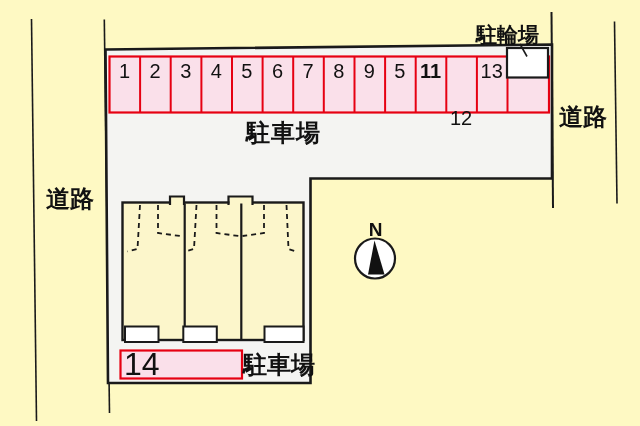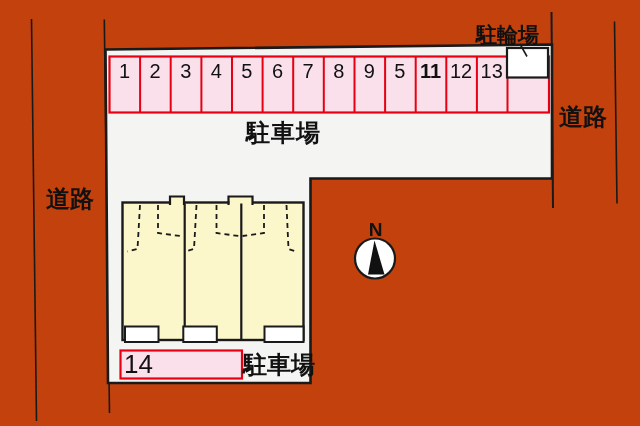--- a/index.html
+++ b/index.html
@@ -1,35 +1,35 @@
 <!DOCTYPE html>
 <html><head>
 <meta charset="utf-8">
 <style>
   html,body{margin:0;padding:0;background:#fff;}
   #stage{
-    position:relative;width:640px;height:426px;background:#c2410c;
+    position:relative;width:640px;height:426px;background:#fef9c3;
     font-family:"Liberation Sans","DejaVu Sans",sans-serif;
     color:#111;overflow:hidden;
   }
   #plan-svg{position:absolute;left:0;top:0;}
   .lbl{position:absolute;white-space:nowrap;color:#111;}
   .jp{font-weight:700;}
   .lbl-bike{left:476px;top:21px;font-size:21px;letter-spacing:0px;}
   .lbl-road-left{left:46px;top:183px;font-size:24px;}
   .lbl-road-right{left:559px;top:101px;font-size:24px;}
   .lbl-parking-top{left:246px;top:117px;font-size:24px;letter-spacing:1px;}
   .lbl-parking-bottom{left:243px;top:349px;font-size:24px;}
   .lbl-north{left:363px;top:219px;width:25px;text-align:center;font-size:19px;font-weight:700;}
   .space-num{
     position:absolute;top:58px;height:26px;width:30px;
     text-align:center;font-size:20px;line-height:26px;color:#111;
   }
   .space14-num{
-    position:absolute;left:124px;top:351px;font-size:26px;line-height:27px;color:#111;
+    position:absolute;left:124px;top:351px;font-size:32px;line-height:27px;color:#111;
   }
 </style>
 </head>
 <body>
 
 <div id="stage">
 
   <svg id="plan-svg" width="640" height="426" viewBox="0 0 640 426">
 
     <line x1="31.5" y1="19" x2="36.5" y2="421" stroke="#1a1a1a" stroke-width="1.6"></line>
@@ -99,16 +99,16 @@
       <div class="space-num" style="left: 140.1px;">2</div>
       <div class="space-num" style="left: 170.7px;">3</div>
       <div class="space-num" style="left: 201.3px;">4</div>
       <div class="space-num" style="left: 231.9px;">5</div>
       <div class="space-num" style="left: 262.5px;">6</div>
       <div class="space-num" style="left: 293.1px;">7</div>
       <div class="space-num" style="left: 323.7px;">8</div>
       <div class="space-num" style="left: 354.3px;">9</div>
       <div class="space-num" style="left: 384.9px;">5</div>
       <div class="space-num" style="left: 415.5px; font-weight: bold;">11</div>
-      <div class="space-num" style="left: 446.1px;">12</div>
+      <div class="space-num" style="left: 446.1px; margin-top: 47px;">12</div>
       <div class="space-num" style="left: 476.7px;">13</div>
     </div>
 </div>
 
 </body></html>

